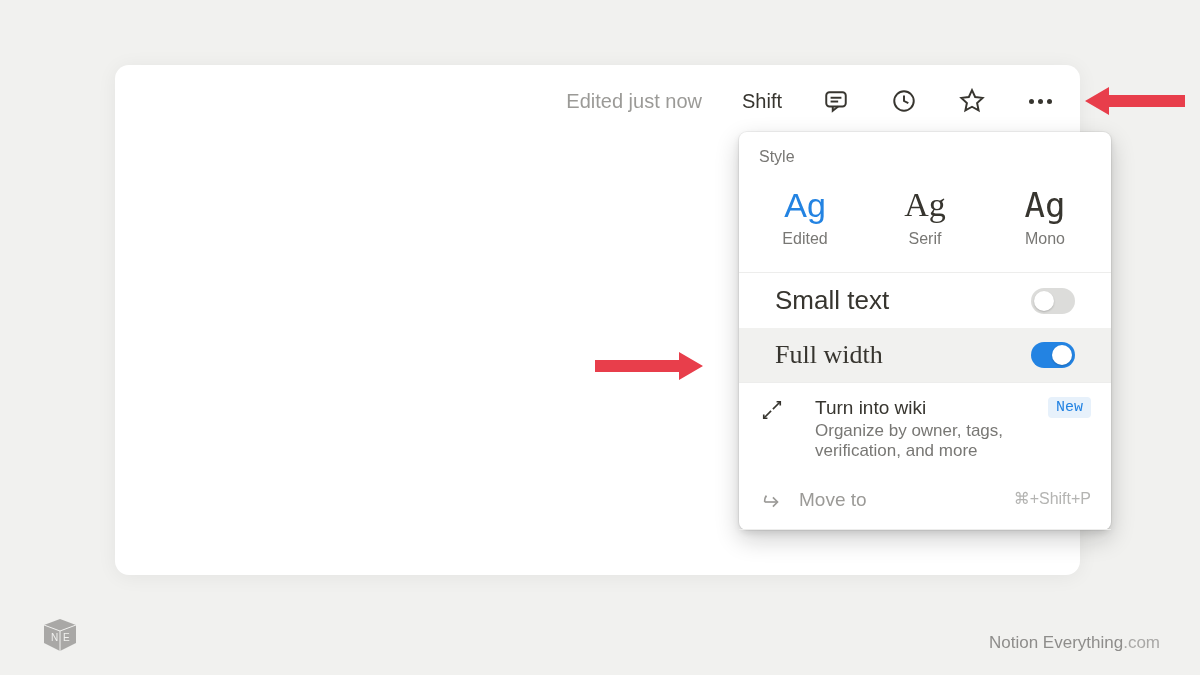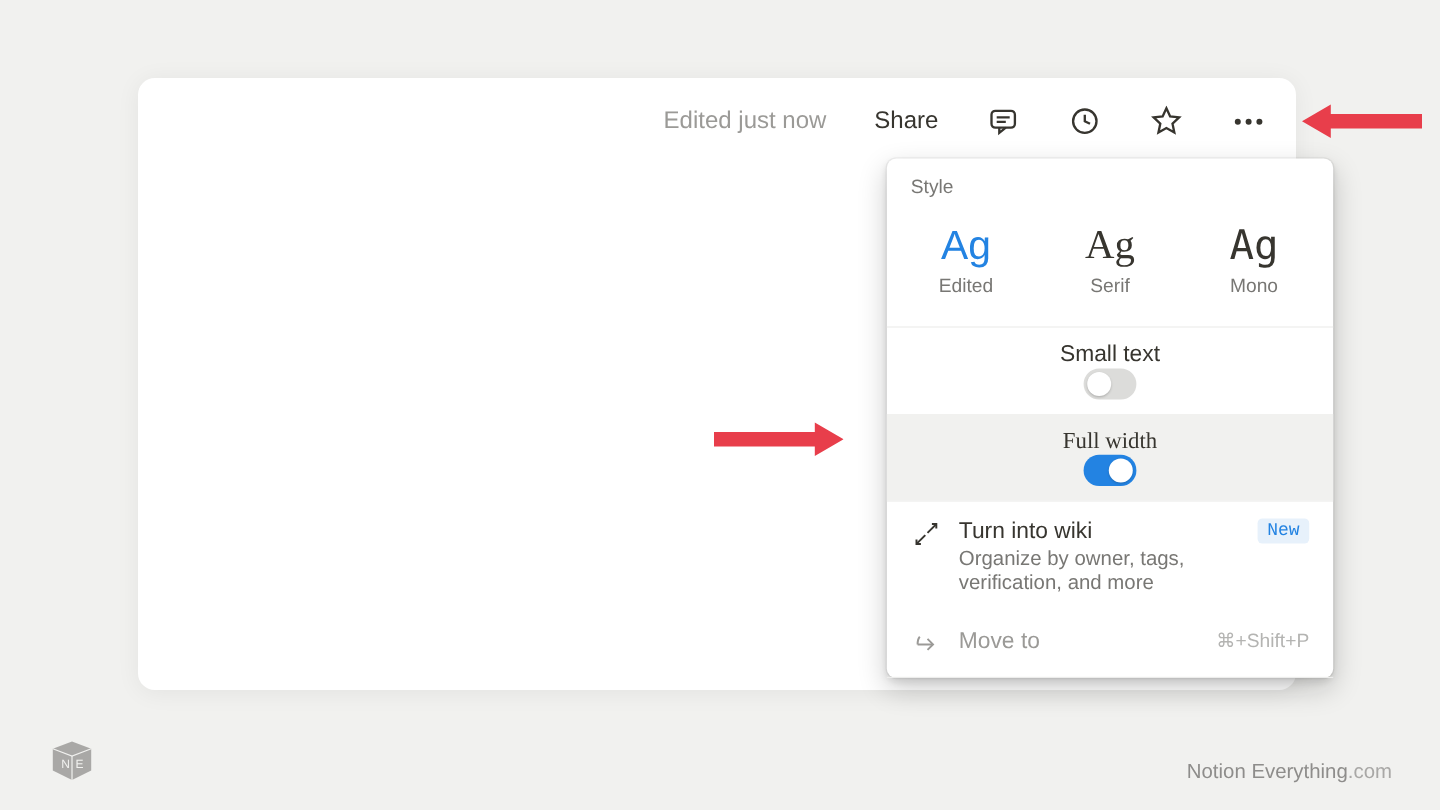--- a/index.html
+++ b/index.html
@@ -105,25 +105,24 @@
     }
     .divider {
       height: 1px;
       background: #ededec;
       margin: 0;
     }
     .toggle-row {
       display: flex;
       align-items: center;
       justify-content: space-between;
-      padding: 12px 3px;
-      font-size: 19px;
-      color: #37352f;
-      cursor: pointer;
-      flex-direction: column;
+      padding: 12px 36px;
+      font-size: 26px;
+      color: #37352f;
+      cursor: pointer;
     }
     .toggle-row.highlighted {
       background: #f1f1ef;
       font-family: Liberation Serif, serif;
     }
     .toggle {
       width: 44px;
       height: 26px;
       border-radius: 13px;
       position: relative;
@@ -229,29 +228,30 @@
       right: 40px;
       font-size: 17px;
       color: #a9a8a6;
     }
     .watermark-text .strong {
       color: #8e8d8b;
       font-weight: 500;
     }
     .rel-wrap {
       position: relative;
+      gap: 16px;
     }
   </style>
 </head>
 <body>
 
 <div class="app-window">
   <div class="topbar">
     <span class="status-text">Edited just now</span>
-    <span class="share-text">Share</span>
+    <span class="share-text">Shift</span>
     <div class="icon-btn">
       <svg width="26" height="26" viewBox="0 0 24 24" fill="none" stroke="currentColor" stroke-width="1.8">
         <rect x="3" y="4" width="18" height="13" rx="3"></rect>
         <path d="M9 17 L9 21 L14 17"></path>
         <line x1="7" y1="9" x2="17" y2="9"></line>
         <line x1="7" y1="12.5" x2="14" y2="12.5"></line>
       </svg>
     </div>
     <div class="icon-btn">
       <svg width="26" height="26" viewBox="0 0 24 24" fill="none" stroke="currentColor" stroke-width="1.8">

